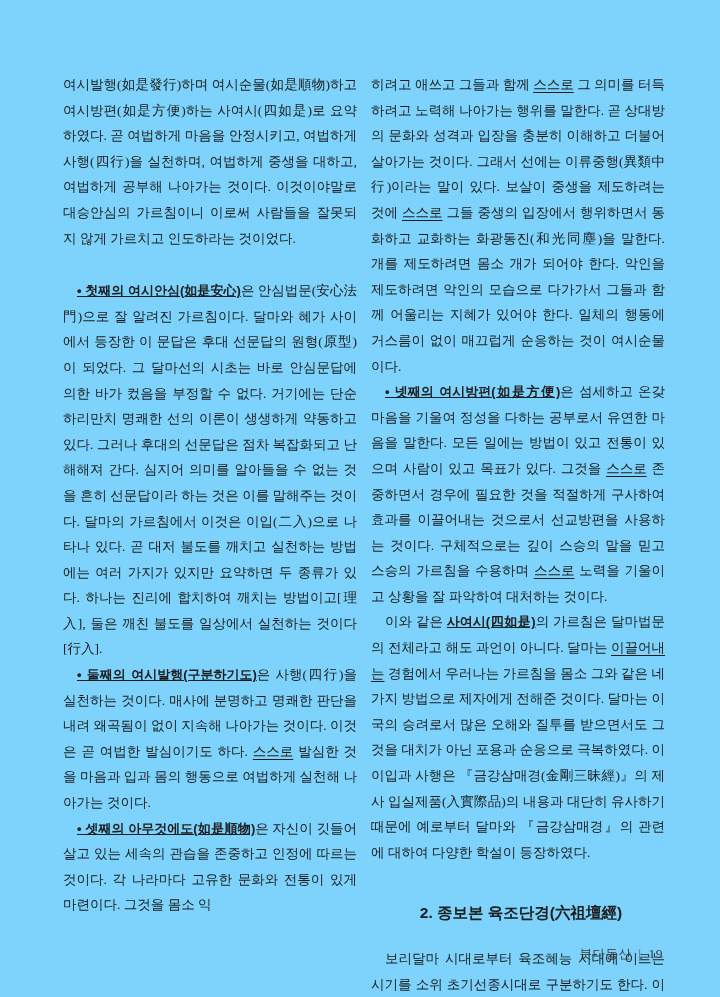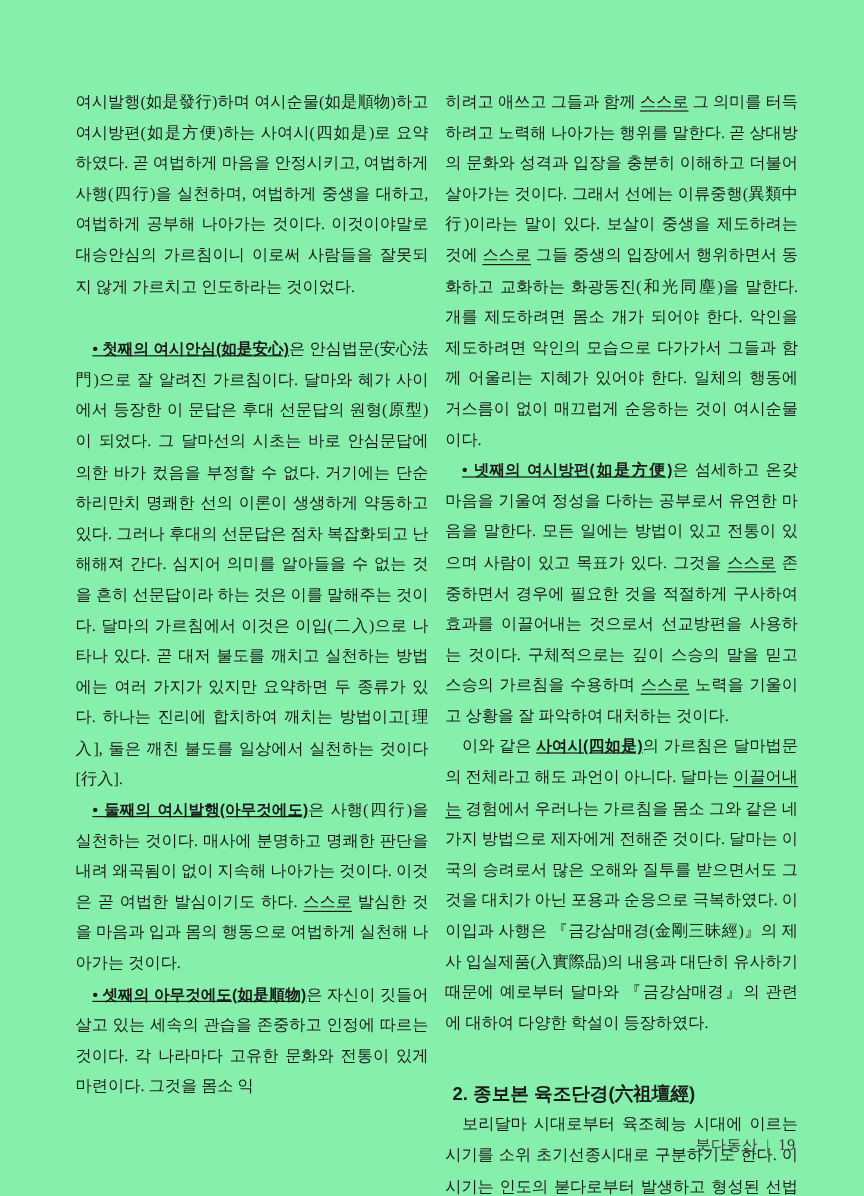--- a/index.html
+++ b/index.html
@@ -4,21 +4,21 @@
 <style>
   html, body {
     margin: 0;
     padding: 0;
     background: #e8e8e8;
   }
   .page {
     position: relative;
     width: 720px;
     height: 997px;
-    background: #86efac;
+    background: #7dd3fc;
     overflow: hidden;
     box-sizing: border-box;
   }
   .columns {
     position: absolute;
     left: 63px;
     top: 72px;
     width: 602px;
     display: flex;
     gap: 14px;
@@ -43,23 +43,23 @@
   }
   .spacer {
     height: 27px;
   }
   .para.heading {
     font-family: "Liberation Sans", "DejaVu Sans", sans-serif;
     font-weight: bold;
     font-size: 15.5px;
     line-height: 20px;
     margin-top: 38px;
-    margin-bottom: 1px;
+    margin-bottom: 23px;
     text-indent: 6px;
-    text-align: left;
+    text-align: center;
     word-break: keep-all;
   }
   .seg-bold {
     font-weight: bold;
     font-family: "Liberation Sans", "DejaVu Sans", sans-serif;
     font-size: 13px;
     text-decoration: underline;
   }
   .seg-underline {
     text-decoration: underline;
@@ -86,21 +86,21 @@
 </head>
 <body>
 
 <div class="page">
 
   <div class="columns">
     <div class="column">
         <p class="para continuation"><span>여시발행(如是發行)하며 여시순물(如是順物)하고 여시방편(如是方便)하는 사여시(四如是)로 요약하였다. 곧 여법하게 마음을 안정시키고, 여법하게 사행(四行)을 실천하며, 여법하게 중생을 대하고, 여법하게 공부해 나아가는 것이다. 이것이야말로 대승안심의 가르침이니 이로써 사람들을 잘못되지 않게 가르치고 인도하라는 것이었다.</span></p>
         <div class="spacer"></div>
         <p class="para bullet"><span class="seg-bold">• 첫째의 여시안심(如是安心)</span><span>은 안심법문(安心法門)으로 잘 알려진 가르침이다. 달마와 혜가 사이에서 등장한 이 문답은 후대 선문답의 원형(原型)이 되었다. 그 달마선의 시초는 바로 안심문답에 의한 바가 컸음을 부정할 수 없다. 거기에는 단순하리만치 명쾌한 선의 이론이 생생하게 약동하고 있다. 그러나 후대의 선문답은 점차 복잡화되고 난해해져 간다. 심지어 의미를 알아들을 수 없는 것을 흔히 선문답이라 하는 것은 이를 말해주는 것이다. 달마의 가르침에서 이것은 이입(二入)으로 나타나 있다. 곧 대저 불도를 깨치고 실천하는 방법에는 여러 가지가 있지만 요약하면 두 종류가 있다. 하나는 진리에 합치하여 깨치는 방법이고[理入], 둘은 깨친 불도를 일상에서 실천하는 것이다[行入].</span></p>
-        <p class="para bullet"><span class="seg-bold">• 둘째의 여시발행(아무것에도)</span><span>은 사행(四行)을 실천하는 것이다. 매사에 분명하고 명쾌한 판단을 내려 왜곡됨이 없이 지속해 나아가는 것이다. 이것은 곧 여법한 발심이기도 하다. </span><span class="seg-underline">스스로</span><span> 발심한 것을 마음과 입과 몸의 행동으로 여법하게 실천해 나아가는 것이다.</span></p>
+        <p class="para bullet"><span class="seg-bold">• 둘째의 여시발행(구분하기도)</span><span>은 사행(四行)을 실천하는 것이다. 매사에 분명하고 명쾌한 판단을 내려 왜곡됨이 없이 지속해 나아가는 것이다. 이것은 곧 여법한 발심이기도 하다. </span><span class="seg-underline">스스로</span><span> 발심한 것을 마음과 입과 몸의 행동으로 여법하게 실천해 나아가는 것이다.</span></p>
         <p class="para bullet"><span class="seg-bold">• 셋째의 아무것에도(如是順物)</span><span>은 자신이 깃들어 살고 있는 세속의 관습을 존중하고 인정에 따르는 것이다. 각 나라마다 고유한 문화와 전통이 있게 마련이다. 그것을 몸소 익</span></p>
       </div>
     <div class="column">
         <p class="para continuation"><span>히려고 애쓰고 그들과 함께 </span><span class="seg-underline">스스로</span><span> 그 의미를 터득하려고 노력해 나아가는 행위를 말한다. 곧 상대방의 문화와 성격과 입장을 충분히 이해하고 더불어 살아가는 것이다. 그래서 선에는 이류중행(異類中行)이라는 말이 있다. 보살이 중생을 제도하려는 것에 </span><span class="seg-underline">스스로</span><span> 그들 중생의 입장에서 행위하면서 동화하고 교화하는 화광동진(和光同塵)을 말한다. 개를 제도하려면 몸소 개가 되어야 한다. 악인을 제도하려면 악인의 모습으로 다가가서 그들과 함께 어울리는 지혜가 있어야 한다. 일체의 행동에 거스름이 없이 매끄럽게 순응하는 것이 여시순물이다.</span></p>
         <p class="para bullet"><span class="seg-bold">• 넷째의 여시방편(如是方便)</span><span>은 섬세하고 온갖 마음을 기울여 정성을 다하는 공부로서 유연한 마음을 말한다. 모든 일에는 방법이 있고 전통이 있으며 사람이 있고 목표가 있다. 그것을 </span><span class="seg-underline">스스로</span><span> 존중하면서 경우에 필요한 것을 적절하게 구사하여 효과를 이끌어내는 것으로서 선교방편을 사용하는 것이다. 구체적으로는 깊이 스승의 말을 믿고 스승의 가르침을 수용하며 </span><span class="seg-underline">스스로</span><span> 노력을 기울이고 상황을 잘 파악하여 대처하는 것이다.</span></p>
         <p class="para indent"><span>이와 같은 </span><span class="seg-bold">사여시(四如是)</span><span>의 가르침은 달마법문의 전체라고 해도 과언이 아니다. 달마는 </span><span class="seg-underline">이끌어내는</span><span> 경험에서 우러나는 가르침을 몸소 그와 같은 네 가지 방법으로 제자에게 전해준 것이다. 달마는 이국의 승려로서 많은 오해와 질투를 받으면서도 그것을 대치가 아닌 포용과 순응으로 극복하였다. 이 이입과 사행은 『금강삼매경(金剛三昧經)』의 제사 입실제품(入實際品)의 내용과 대단히 유사하기 때문에 예로부터 달마와 『금강삼매경』의 관련에 대하여 다양한 학설이 등장하였다.</span></p>
         <p class="para heading"><span>2. 종보본 육조단경(六祖壇經)</span></p>
         <p class="para indent"><span>보리달마 시대로부터 육조혜능 시대에 이르는 시기를 소위 초기선종시대로 구분하기도 한다. 이 시기는 인도의 붇다로부터 발생하고 형성된 선법이 중국에 전래됨으로써 중</span></p>
       </div>
   </div>

